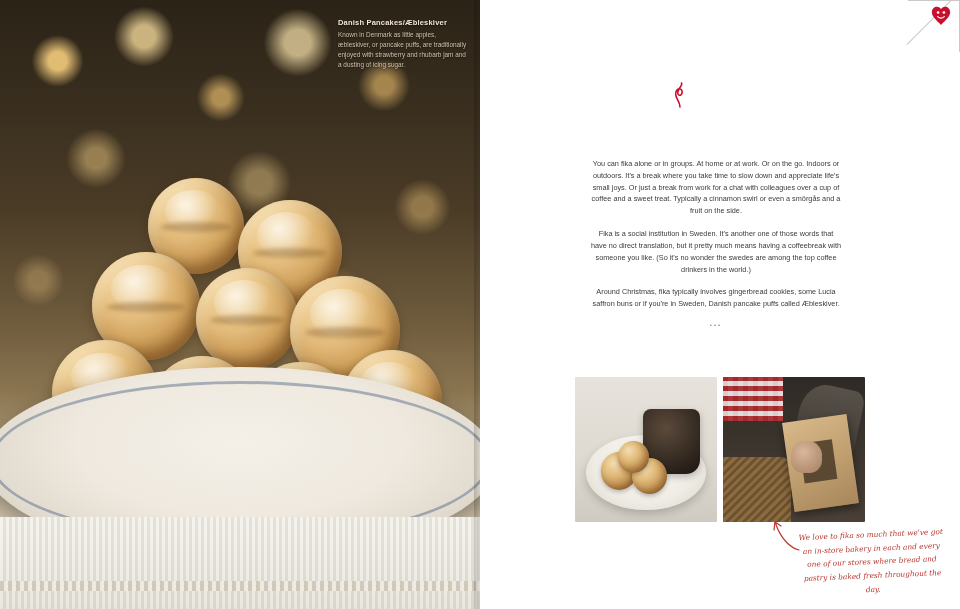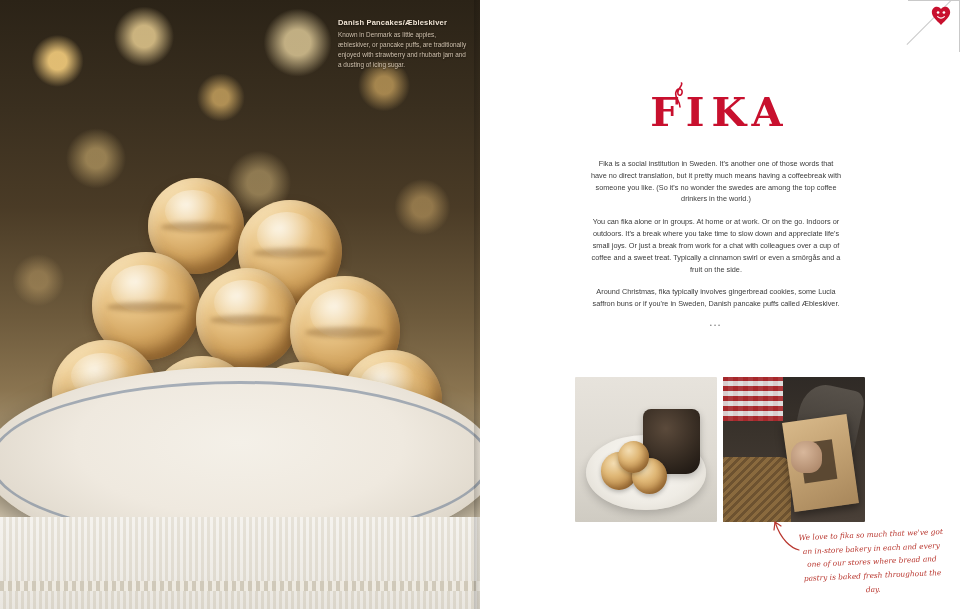--- a/index.html
+++ b/index.html
@@ -401,25 +401,24 @@
       <path d="M12 25 C6 19 1 15 1 9.5 C1 5.4 4.1 3 7 3 C9.3 3 11.2 4.3 12 5.8 C12.8 4.3 14.7 3 17 3 C19.9 3 23 5.4 23 9.5 C23 15 18 19 12 25 Z" fill="currentColor"></path>
       <circle cx="8.5" cy="10" r="1.6" fill="#ffffff"></circle>
       <circle cx="15.5" cy="10" r="1.6" fill="#ffffff"></circle>
       <path d="M8 15 Q12 18.5 16 15" stroke="#ffffff" stroke-width="1.4" fill="none" stroke-linecap="round"></path>
     </svg>
 
     <svg class="fika-swirl" viewBox="0 0 22 26">
       <path d="M11 25 C11 18 5 16 7 10 C8.5 5.5 14 6 13 11 C12.3 14.5 8 14 9 9.5 C9.8 6 14 3 12.5 1" stroke="currentColor" stroke-width="1.6" fill="none" stroke-linecap="round"></path>
     </svg>
 
-    <div class="fika-title">FIKA</div>
 
     <div class="copy">
+      <p>You can fika alone or in groups. At home or at work. Or on the go. Indoors or outdoors. It's a break where you take time to slow down and appreciate life's small joys. Or just a break from work for a chat with colleagues over a cup of coffee and a sweet treat. Typically a cinnamon swirl or even a smörgås and a fruit on the side.</p>
       <p>Fika is a social institution in Sweden. It's another one of those words that have no direct translation, but it pretty much means having a coffeebreak with someone you like. (So it's no wonder the swedes are among the top coffee drinkers in the world.)</p>
-      <p>You can fika alone or in groups. At home or at work. Or on the go. Indoors or outdoors. It's a break where you take time to slow down and appreciate life's small joys. Or just a break from work for a chat with colleagues over a cup of coffee and a sweet treat. Typically a cinnamon swirl or even a smörgås and a fruit on the side.</p>
       <p>Around Christmas, fika typically involves gingerbread cookies, some Lucia saffron buns or if you're in Sweden, Danish pancake puffs called Æbleskiver.</p>
       <div class="dingbat">•••</div>
     </div>
 
     <div class="photo-row">
       <div class="mini-photo mini-a">
         <div class="m-plate"></div>
         <div class="m-bowl"></div>
         <div class="m-puff" style="left:18%; top:52%; width:26%; height:26%;"></div>
         <div class="m-puff" style="left:40%; top:56%; width:25%; height:25%;"></div>

